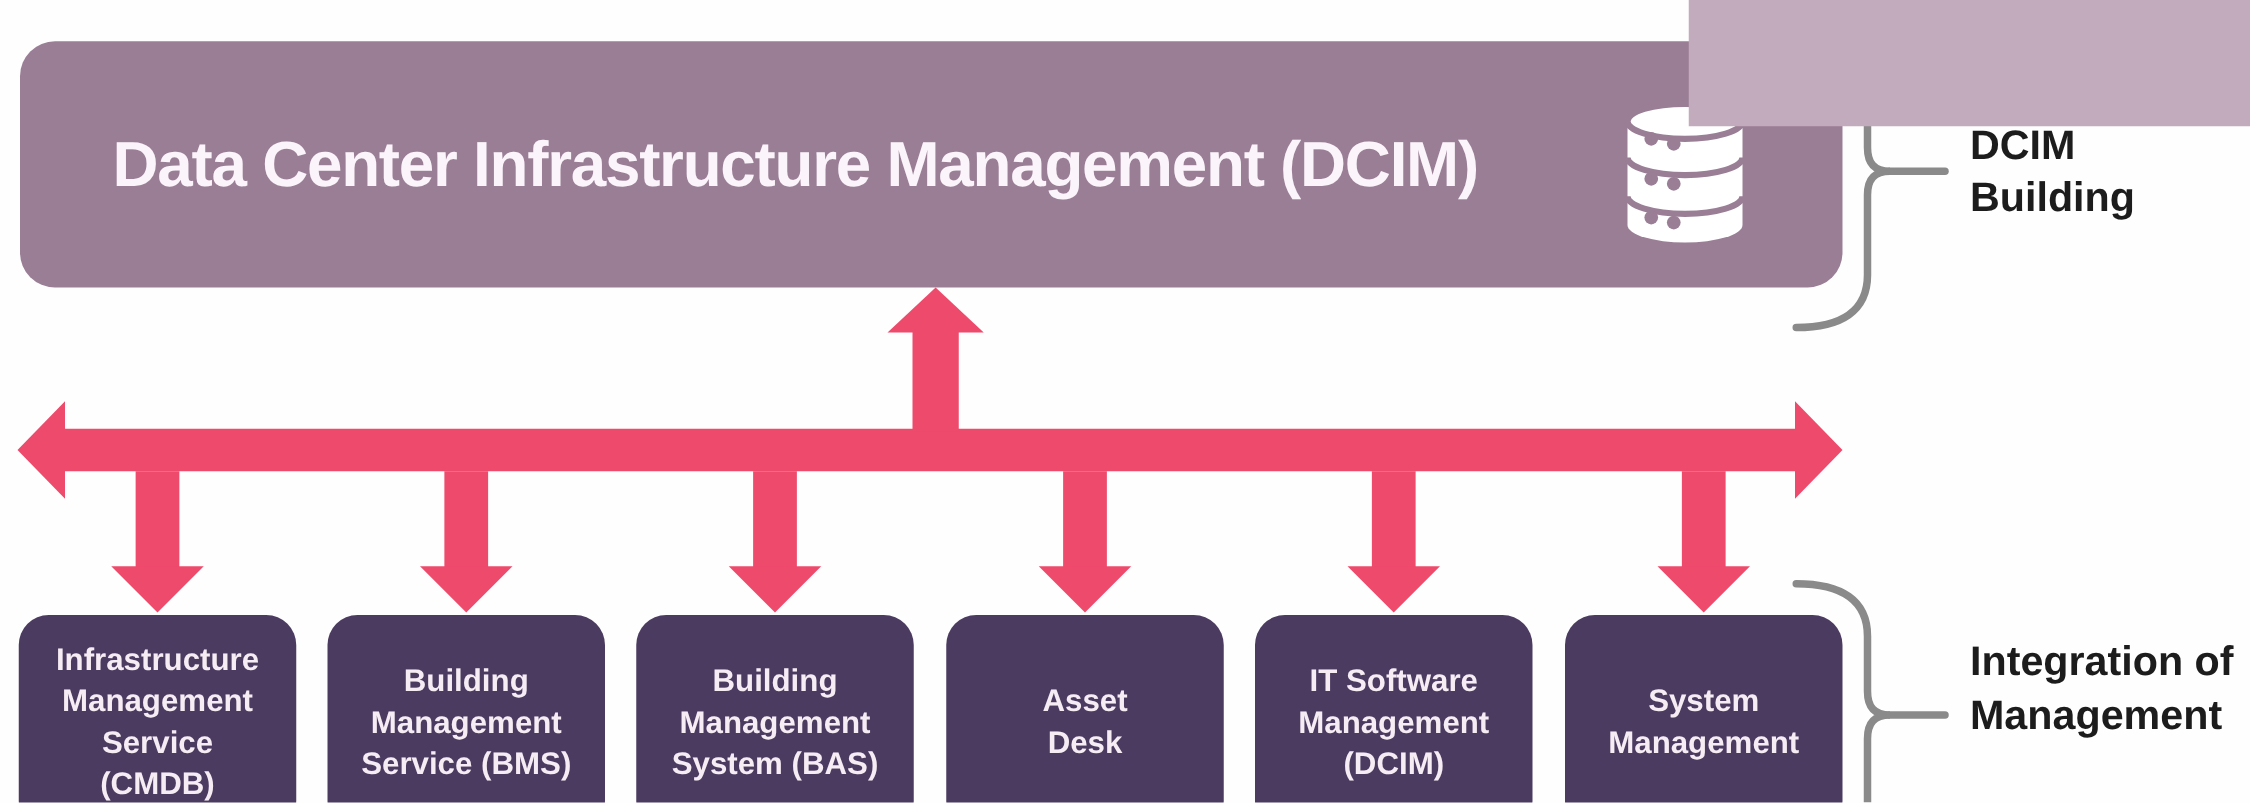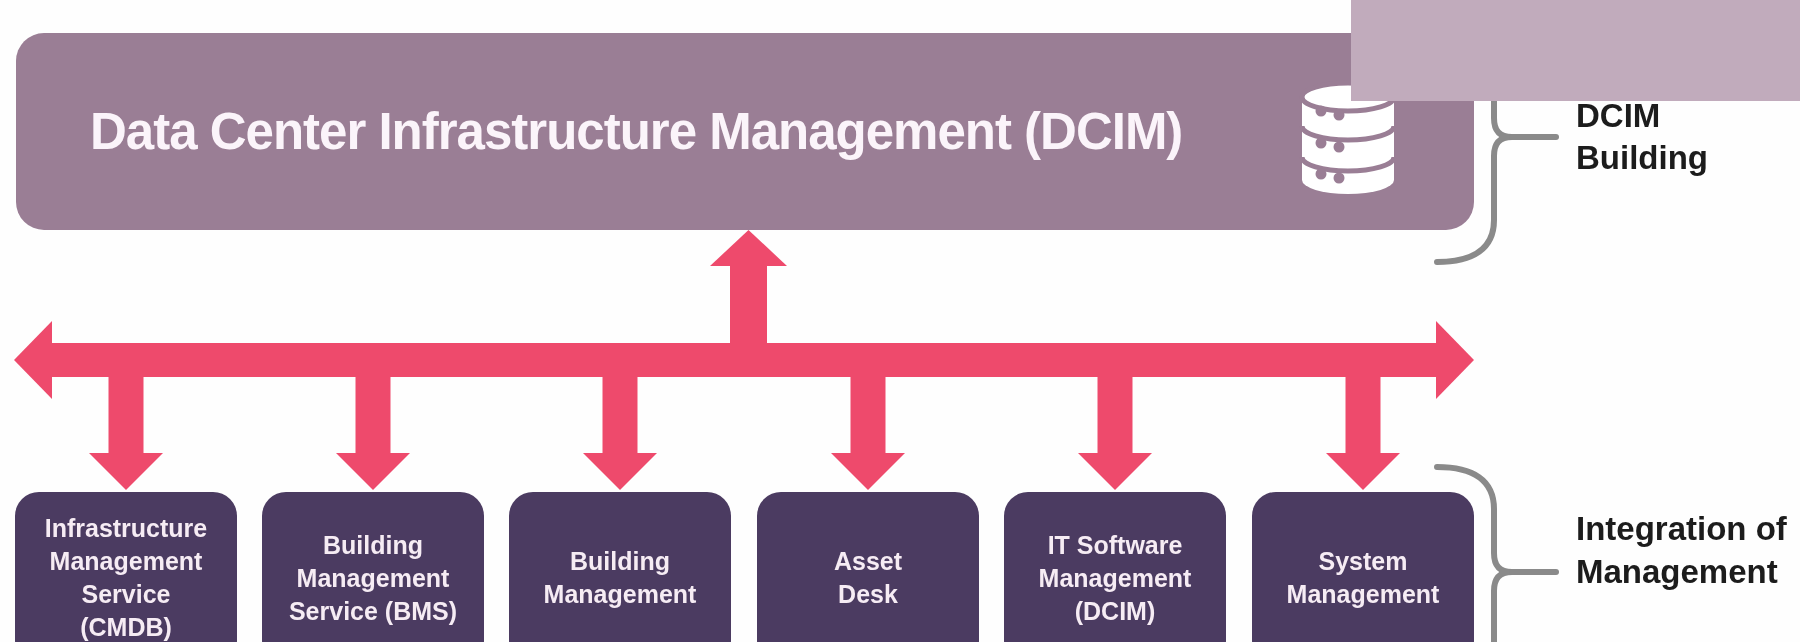--- a/index.html
+++ b/index.html
@@ -166,20 +166,21 @@
     <span>(CMDB)</span>
   </div>
   <div class="app-box box-2">
     <span>Building</span>
     <span>Management</span>
     <span>Service (BMS)</span>
   </div>
   <div class="app-box box-3">
     <span>Building</span>
     <span>Management</span>
+    <span>System (BAS)</span>
   </div>
   <div class="app-box box-4">
     <span>Asset</span>
     <span>Desk</span>
   </div>
   <div class="app-box box-5">
     <span>IT Software</span>
     <span>Management</span>
     <span>(DCIM)</span>
   </div>

